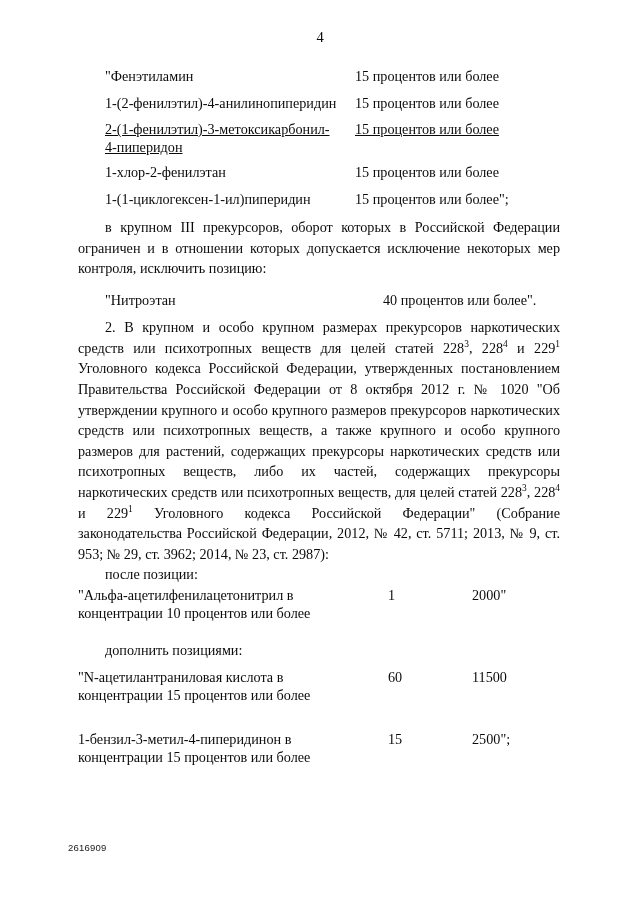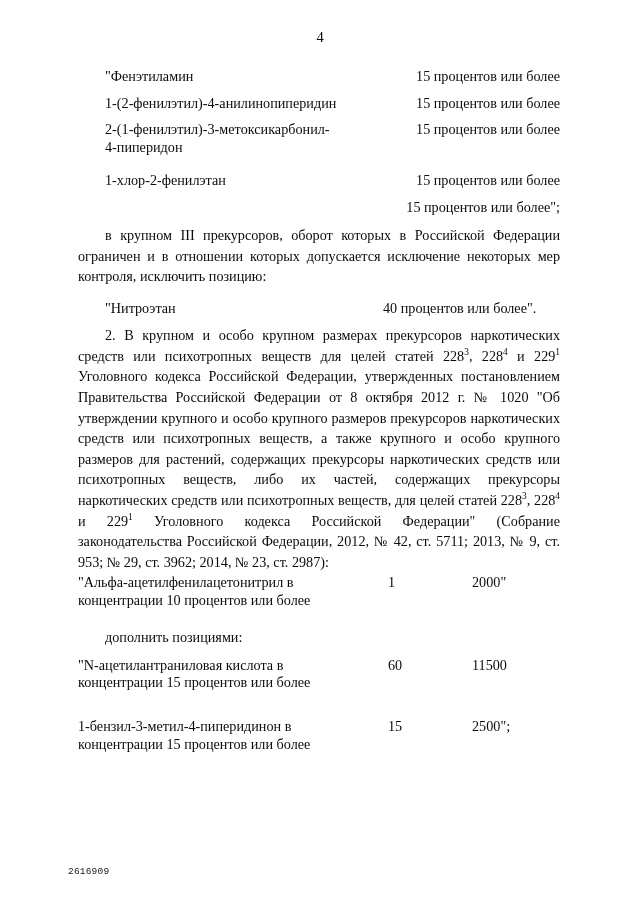--- a/index.html
+++ b/index.html
@@ -48,24 +48,24 @@
   }
   
   .sublist .entry .name {
     width: 277px;
     flex: 0 0 277px;
     padding-left: 27px;
     box-sizing: border-box;
   }
   .sublist .entry .val {
     flex: 1 1 auto;
-    text-align: right;
   }
   .sublist .entry.tall {
-    margin-bottom: 16px;
+    margin-bottom: 8px;
+    text-decoration: underline;
   }
   
   .nitro {
     display: flex;
     margin-top: 13px;
     margin-bottom: 8px;
   }
   .nitro .name {
     width: 305px;
     flex: 0 0 305px;
@@ -121,22 +121,22 @@
     flex: 0 0 84px;
     text-align: left;
   }
   .numrow .c2 {
     flex: 1 1 auto;
     text-align: left;
   }
   .stamp {
     position: absolute;
     left: 68px;
-    top: 866px;
-    font-family: Liberation Mono, monospace;
+    top: 842px;
+    font-family: Liberation Sans, sans-serif;
     font-size: 9.5px;
     letter-spacing: 0.2px;
     color: #1a1a1a;
   }
 </style>
 </head>
 <body>
 
 <div class="page">
 
@@ -161,35 +161,37 @@
 4-пиперидон</div>
         <div class="val">15 процентов или более</div>
       </div>
 
       <div class="entry">
         <div class="name">1-хлор-2-фенилэтан</div>
         <div class="val">15 процентов или более</div>
       </div>
 
       <div class="entry">
+        <div class="name">1-(1-циклогексен-1-ил)пиперидин</div>
         <div class="val">15 процентов или более";</div>
       </div>
 
     </div>
 
     <p class="para indent">в крупном III прекурсоров, оборот которых в Российской Федерации ограничен и в отношении которых допускается исключение некоторых мер контроля, исключить позицию:</p>
 
     <div class="nitro">
       <div class="name">"Нитроэтан</div>
       <div class="val">40 процентов или более".</div>
     </div>
 
     <p class="para indent"><span>2. В крупном и особо крупном размерах прекурсоров наркотических средств или психотропных веществ для целей статей 228</span><sup>3</sup><span>, 228</span><sup>4</sup><span> и 229</span><sup>1</sup><span> Уголовного кодекса Российской Федерации, утвержденных постановлением Правительства Российской Федерации от 8 октября 2012 г. № 1020 "Об утверждении крупного и особо крупного размеров прекурсоров наркотических средств или психотропных веществ, а также крупного и особо крупного размеров для растений, содержащих прекурсоры наркотических средств или психотропных веществ, либо их частей, содержащих прекурсоры наркотических средств или психотропных веществ, для целей статей 228</span><sup>3</sup><span>, 228</span><sup>4</sup><span> и 229</span><sup>1</sup><span> Уголовного кодекса Российской Федерации" (Собрание законодательства Российской Федерации, 2012, № 42, ст. 5711; 2013, № 9, ст. 953; № 29, ст. 3962; 2014, № 23, ст. 2987):</span></p>
 
 
+    <div class="lead">после позиции:</div>
 
     <div class="gap-s"></div>
 
     <div class="numrow">
       <div class="label">
         <div>"Альфа-ацетилфенилацетонитрил в</div>
         <div>концентрации 10 процентов или более</div>
       </div>
       <div class="c1">1</div>
       <div class="c2">2000"</div>

